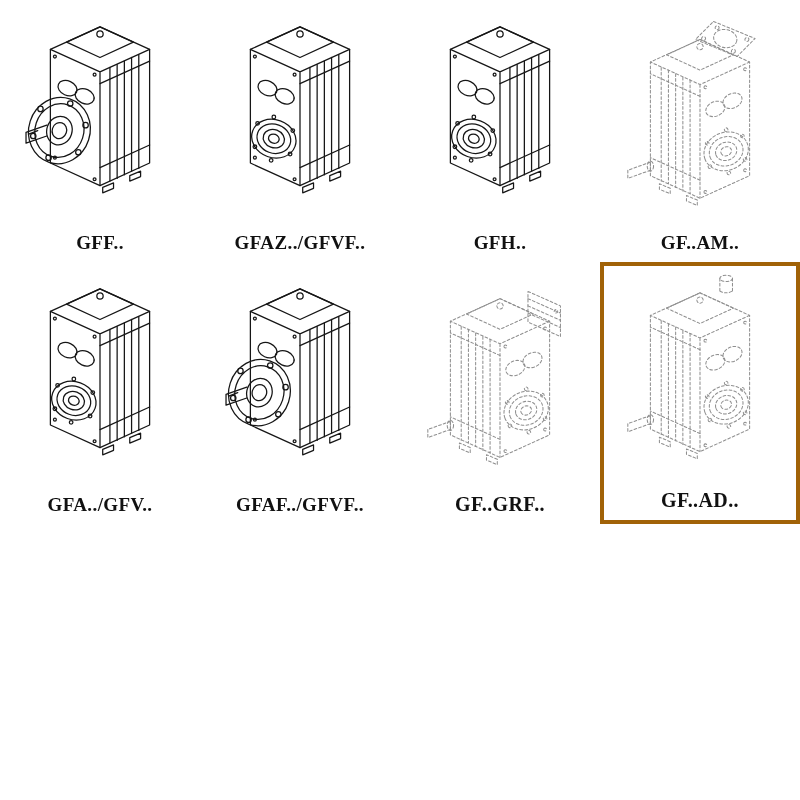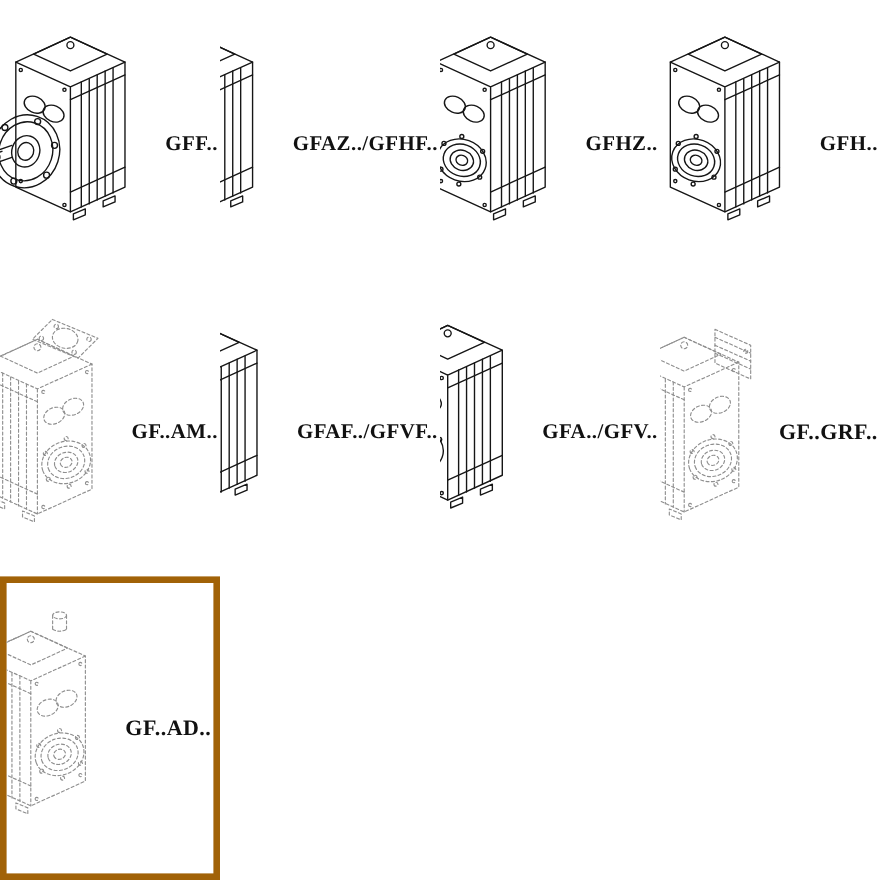--- a/index.html
+++ b/index.html
@@ -5,25 +5,25 @@
   html,body{margin:0;padding:0;background:#ffffff;}
   .page{
     width:800px;height:800px;background:#ffffff;
     display:grid;
     grid-template-columns:repeat(4,1fr);
     grid-template-rows:262px 262px 276px;
     font-family:"Liberation Serif","DejaVu Serif",serif;
     box-sizing:border-box;
   }
   .cell{
-    margin:0;display:flex;align-items:center;
+    margin:0;display:flex;flex-direction:column;align-items:center;
     justify-content:flex-end;padding:4px 2px 8px 2px;box-sizing:border-box;
     overflow:hidden;
   }
-  .cell.boxed{border:6px solid #a16207;}
+  .cell.boxed{border:4px solid #a16207;}
   .cellart{width:172px;height:212px;flex:0 0 auto;
     fill:none;stroke-linejoin:round;stroke-linecap:round;}
   .cellart.solid{stroke:#161616;stroke-width:1.4;}
   .cellart.dashed{stroke:#8f8f8f;stroke-width:1.15;stroke-dasharray:3 2.4;}
   .lbl{
     font-weight:bold;font-size:19px;letter-spacing:0.4px;color:#111;
     margin-top:4px;white-space:nowrap;
   }
   .lbl.lg{font-size:20px;}
   .defs-holder{position:absolute;width:0;height:0;overflow:hidden;}
@@ -116,30 +116,23 @@
         <use href="#gshaftout" xlink:href="#gshaftout"></use>
     </svg>
     <figcaption class="lbl">GFF..</figcaption>
   </figure>
 
   <figure class="cell">
     <svg class="cellart solid" viewBox="0 0 170 235">
       <use href="#gbody" xlink:href="#gbody"></use>
         <use href="#grings" xlink:href="#grings"></use>
     </svg>
-    <figcaption class="lbl">GFAZ../GFHF..</figcaption>
-  </figure>
-
-  <figure class="cell">
-    <svg class="cellart solid" viewBox="0 0 170 235">
-      <use href="#gbody" xlink:href="#gbody"></use>
-        <use href="#grings" xlink:href="#grings"></use>
-    </svg>
-    <figcaption class="lbl">GFHZ..</figcaption>
-  </figure>
+    <figcaption class="lbl">GFAZ../GFVF..</figcaption>
+  </figure>
+
 
 
   <figure class="cell">
     <svg class="cellart solid" viewBox="0 0 170 235">
       <use href="#gbody" xlink:href="#gbody"></use>
         <use href="#grings" xlink:href="#grings"></use>
     </svg>
     <figcaption class="lbl">GFH..</figcaption>
   </figure>
 
@@ -155,32 +148,32 @@
       </g>
       <use href="#gadapter" xlink:href="#gadapter"></use>
     </svg>
     <figcaption class="lbl">GF..AM..</figcaption>
   </figure>
 
 
   <figure class="cell">
     <svg class="cellart solid" viewBox="0 0 170 235">
       <use href="#gbody" xlink:href="#gbody"></use>
+        <use href="#grings" xlink:href="#grings"></use>
+    </svg>
+    <figcaption class="lbl">GFA../GFV..</figcaption>
+  </figure>
+
+  <figure class="cell">
+    <svg class="cellart solid" viewBox="0 0 170 235">
+      <use href="#gbody" xlink:href="#gbody"></use>
         <use href="#gflange" xlink:href="#gflange"></use>
         <use href="#gshaftout" xlink:href="#gshaftout"></use>
     </svg>
     <figcaption class="lbl">GFAF../GFVF..</figcaption>
-  </figure>
-
-  <figure class="cell">
-    <svg class="cellart solid" viewBox="0 0 170 235">
-      <use href="#gbody" xlink:href="#gbody"></use>
-        <use href="#grings" xlink:href="#grings"></use>
-    </svg>
-    <figcaption class="lbl">GFA../GFV..</figcaption>
   </figure>
 
   <figure class="cell">
     <svg class="cellart dashed" viewBox="0 0 170 235">
       <g transform="translate(0,12)">
         <g transform="translate(170,0) scale(-1,1)">
           <use href="#gbody" xlink:href="#gbody"></use>
             <use href="#grings" xlink:href="#grings"></use>
         </g>
         <use href="#gshaftin" xlink:href="#gshaftin"></use>

